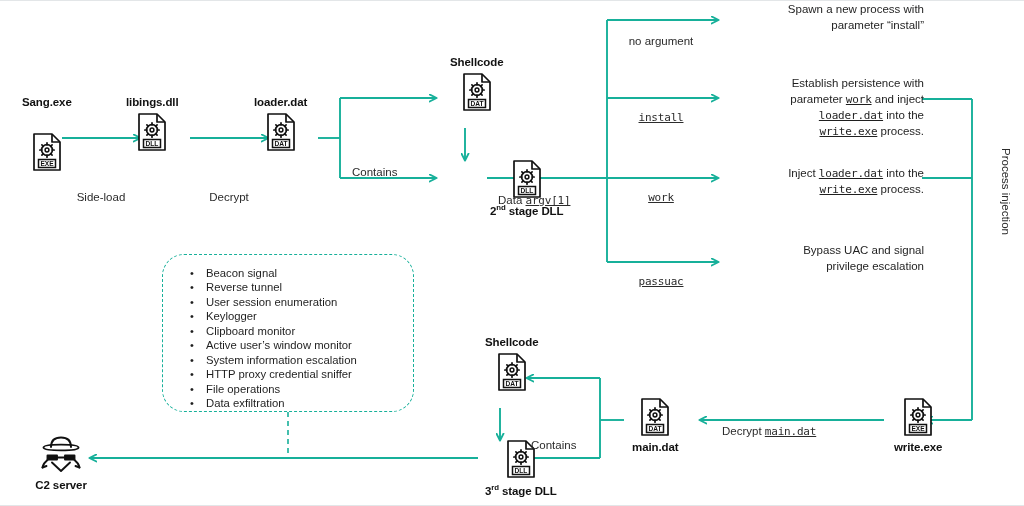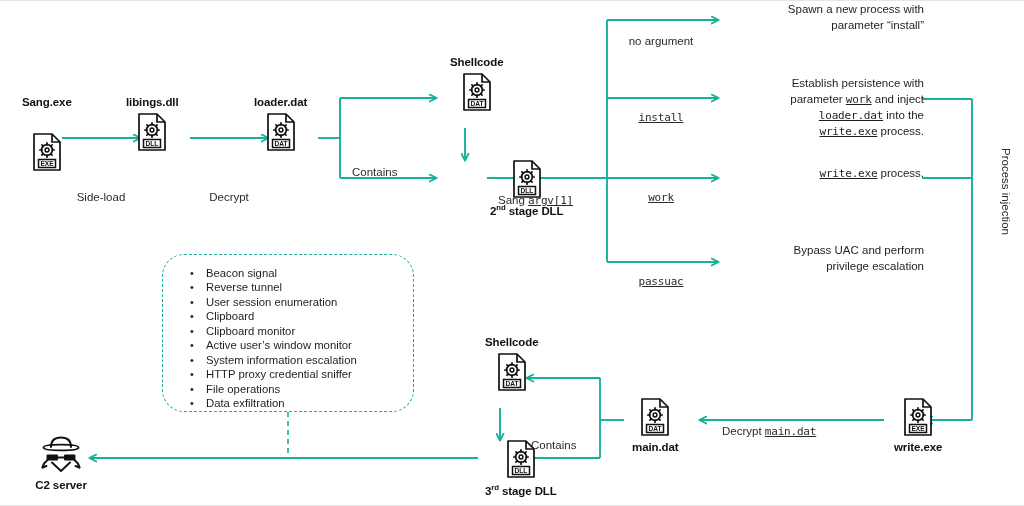--- a/index.html
+++ b/index.html
@@ -337,21 +337,21 @@
           <path d="M45.5,33.5 L41.5,32"></path>
         </g>
       </svg>
     </div>
     <div class="cap below">C2 server</div>
   </div>
 
   <div class="lbl ctr" style="left:62px;top:158px;width:78px;">Side-load</div>
   <div class="lbl ctr" style="left:190px;top:158px;width:78px;">Decrypt</div>
   <div class="lbl" style="left:352px;top:133px;">Contains</div>
-  <div class="lbl" style="left:498px;top:161px;"><span>Sang </span><span class="mono">argv[1]</span></div>
+  <div class="lbl" style="left:498px;top:161px;"><span>Data </span><span class="mono">argv[1]</span></div>
   <div class="lbl" style="left:531px;top:406px;">Contains</div>
   <div class="lbl" style="left:722px;top:392px;"><span>Decrypt </span><span class="mono">main.dat</span></div>
   <div class="lbl ctr" style="left:238px;top:485px;width:170px;">C2 communication</div>
   <div class="vert" style="left:1012px;top:148px;">Process injection</div>
 
   <div class="lbl ctr" style="left:605px;top:2px;width:112px;">no argument</div>
   <div class="lbl ctr mono" style="left:605px;top:79px;width:112px;">install</div>
   <div class="lbl ctr mono" style="left:605px;top:159px;width:112px;">work</div>
   <div class="lbl ctr mono" style="left:605px;top:243px;width:112px;">passuac</div>
 
@@ -361,45 +361,46 @@
   </div>
 
   <div class="desc" style="left:728px;top:76px;width:196px;">
     <div>Establish persistence with</div>
     <div><span>parameter </span><span class="mono">work</span><span> and inject</span></div>
     <div><span class="mono">loader.dat</span><span> into the</span></div>
     <div><span class="mono">write.exe</span><span> process.</span></div>
   </div>
 
   <div class="desc" style="left:728px;top:166px;width:196px;">
+    <div><span>Inject </span><span class="mono">loader.dat</span><span> into the</span></div>
     <div><span class="mono">write.exe</span><span> process.</span></div>
   </div>
 
   <div class="desc" style="left:728px;top:243px;width:196px;">
-    <div>Bypass UAC and perform</div>
+    <div>Bypass UAC and signal</div>
     <div>privilege escalation</div>
   </div>
 
   <div class="capbox"></div>
   <div class="caplist" id="caplist">
       <div class="row">
         <span class="bul">•</span>
         <span>Beacon signal</span>
       </div>
       <div class="row">
         <span class="bul">•</span>
         <span>Reverse tunnel</span>
       </div>
       <div class="row">
         <span class="bul">•</span>
         <span>User session enumeration</span>
       </div>
       <div class="row">
         <span class="bul">•</span>
-        <span>Clipboard</span>
+        <span>Keylogger</span>
       </div>
       <div class="row">
         <span class="bul">•</span>
         <span>Clipboard monitor</span>
       </div>
       <div class="row">
         <span class="bul">•</span>
         <span>Active user’s window monitor</span>
       </div>
       <div class="row">

